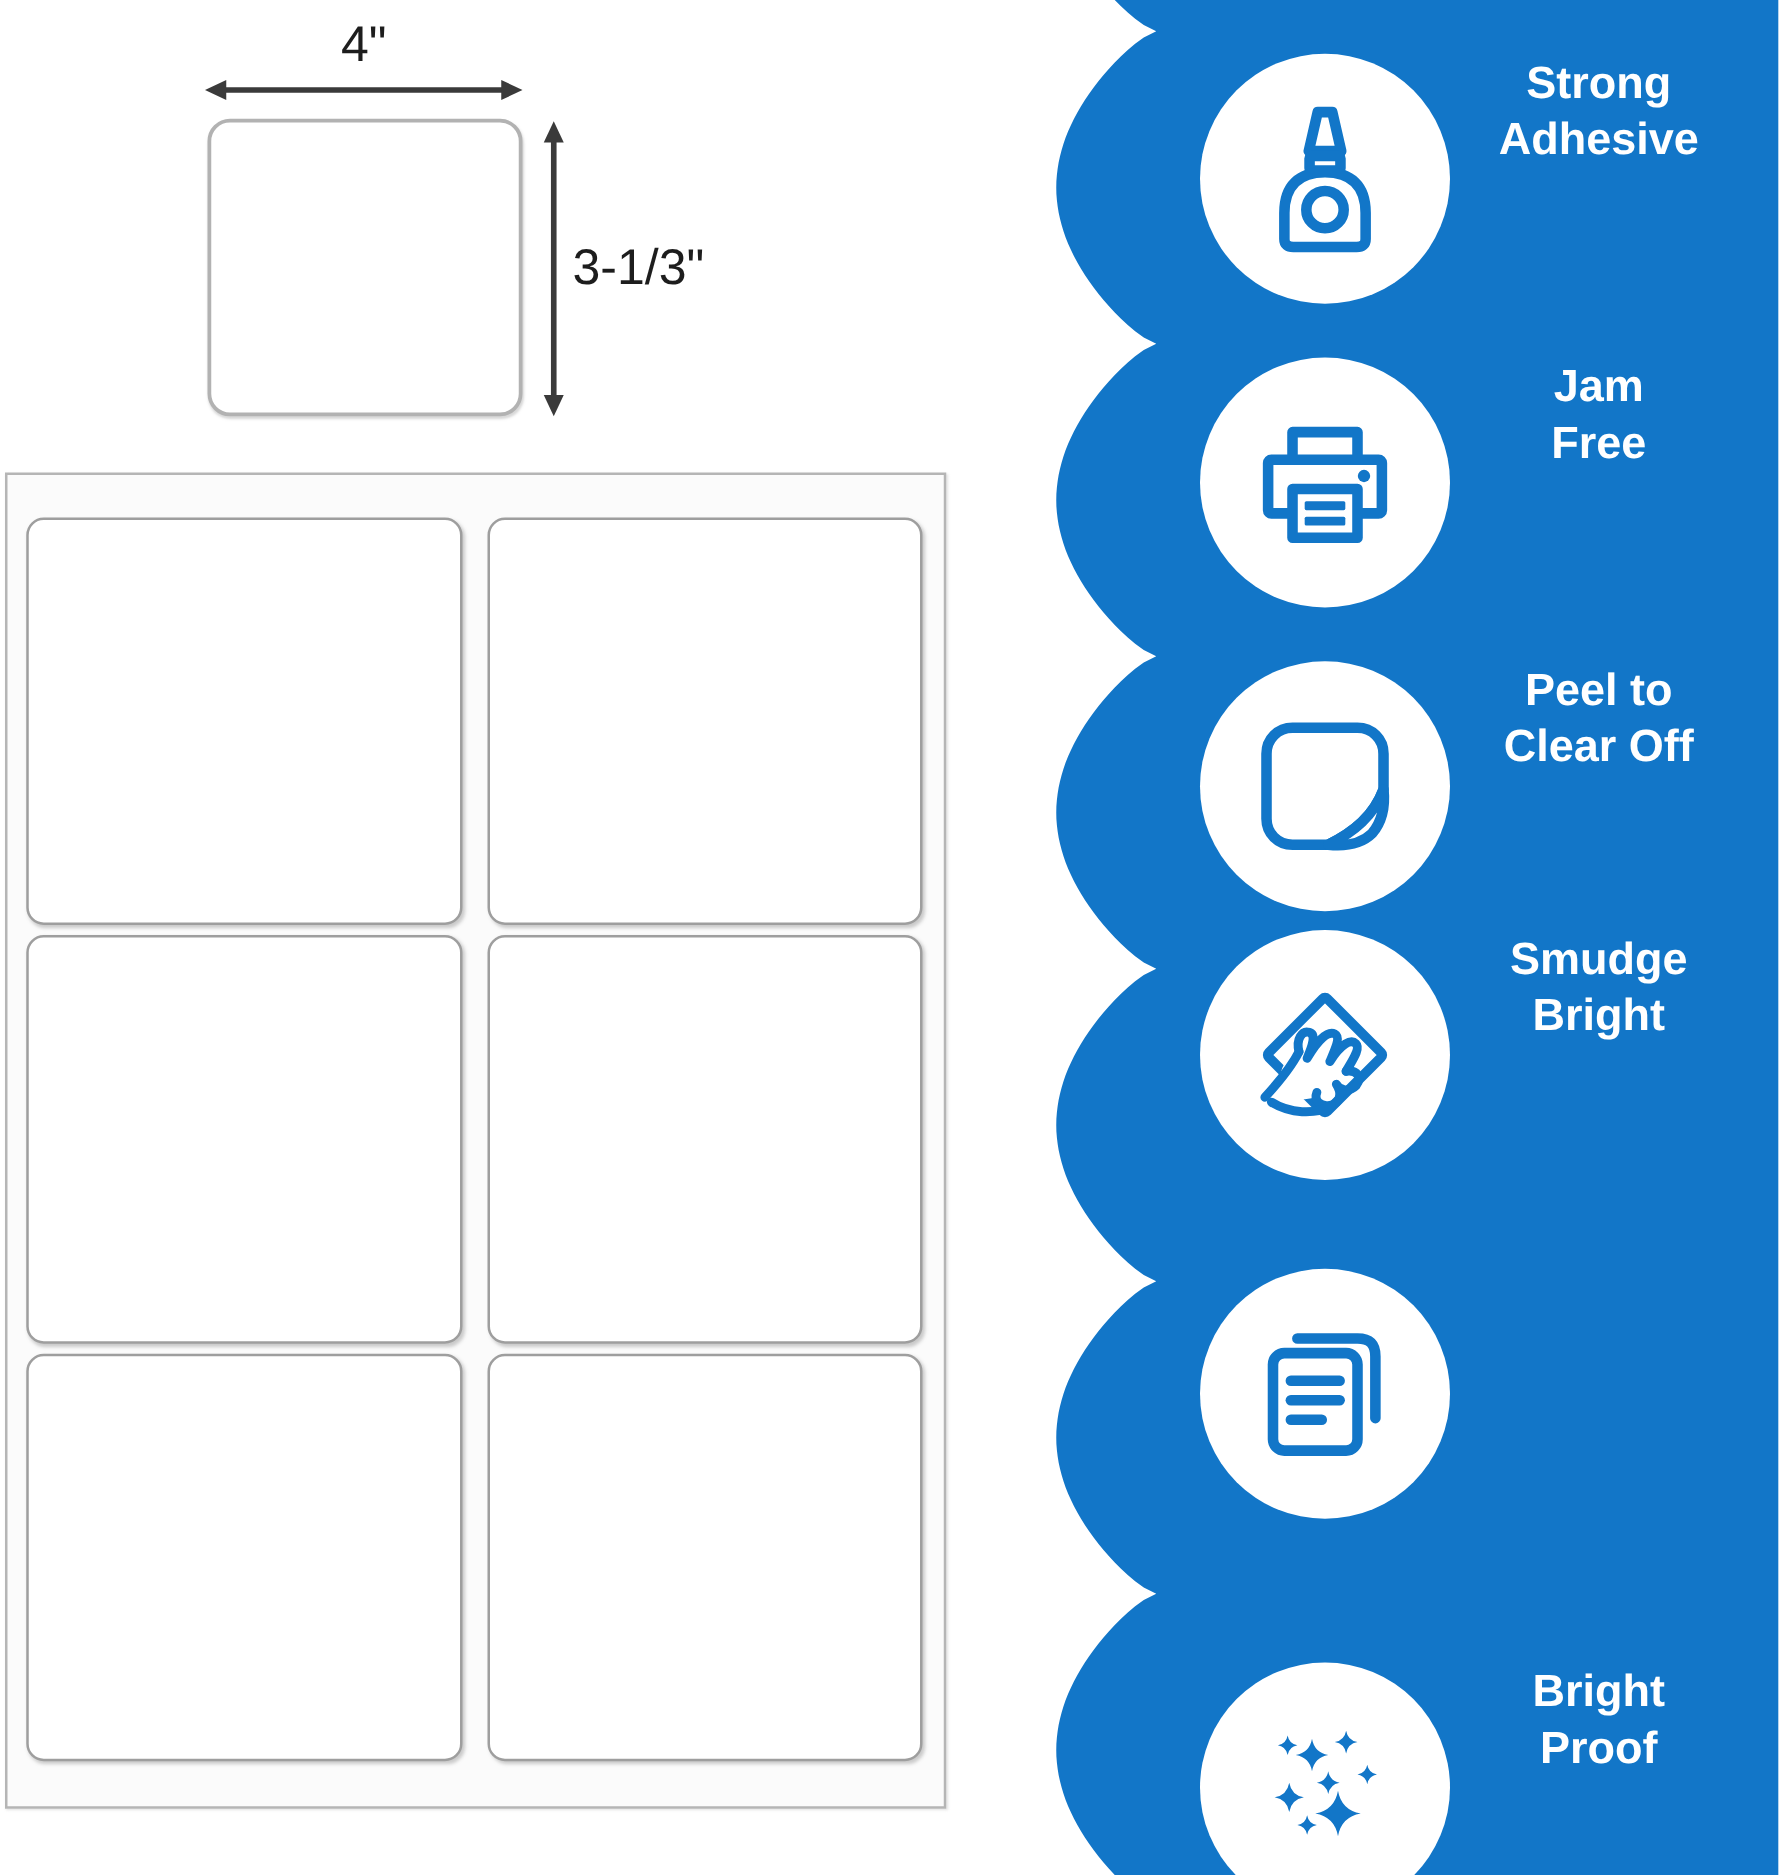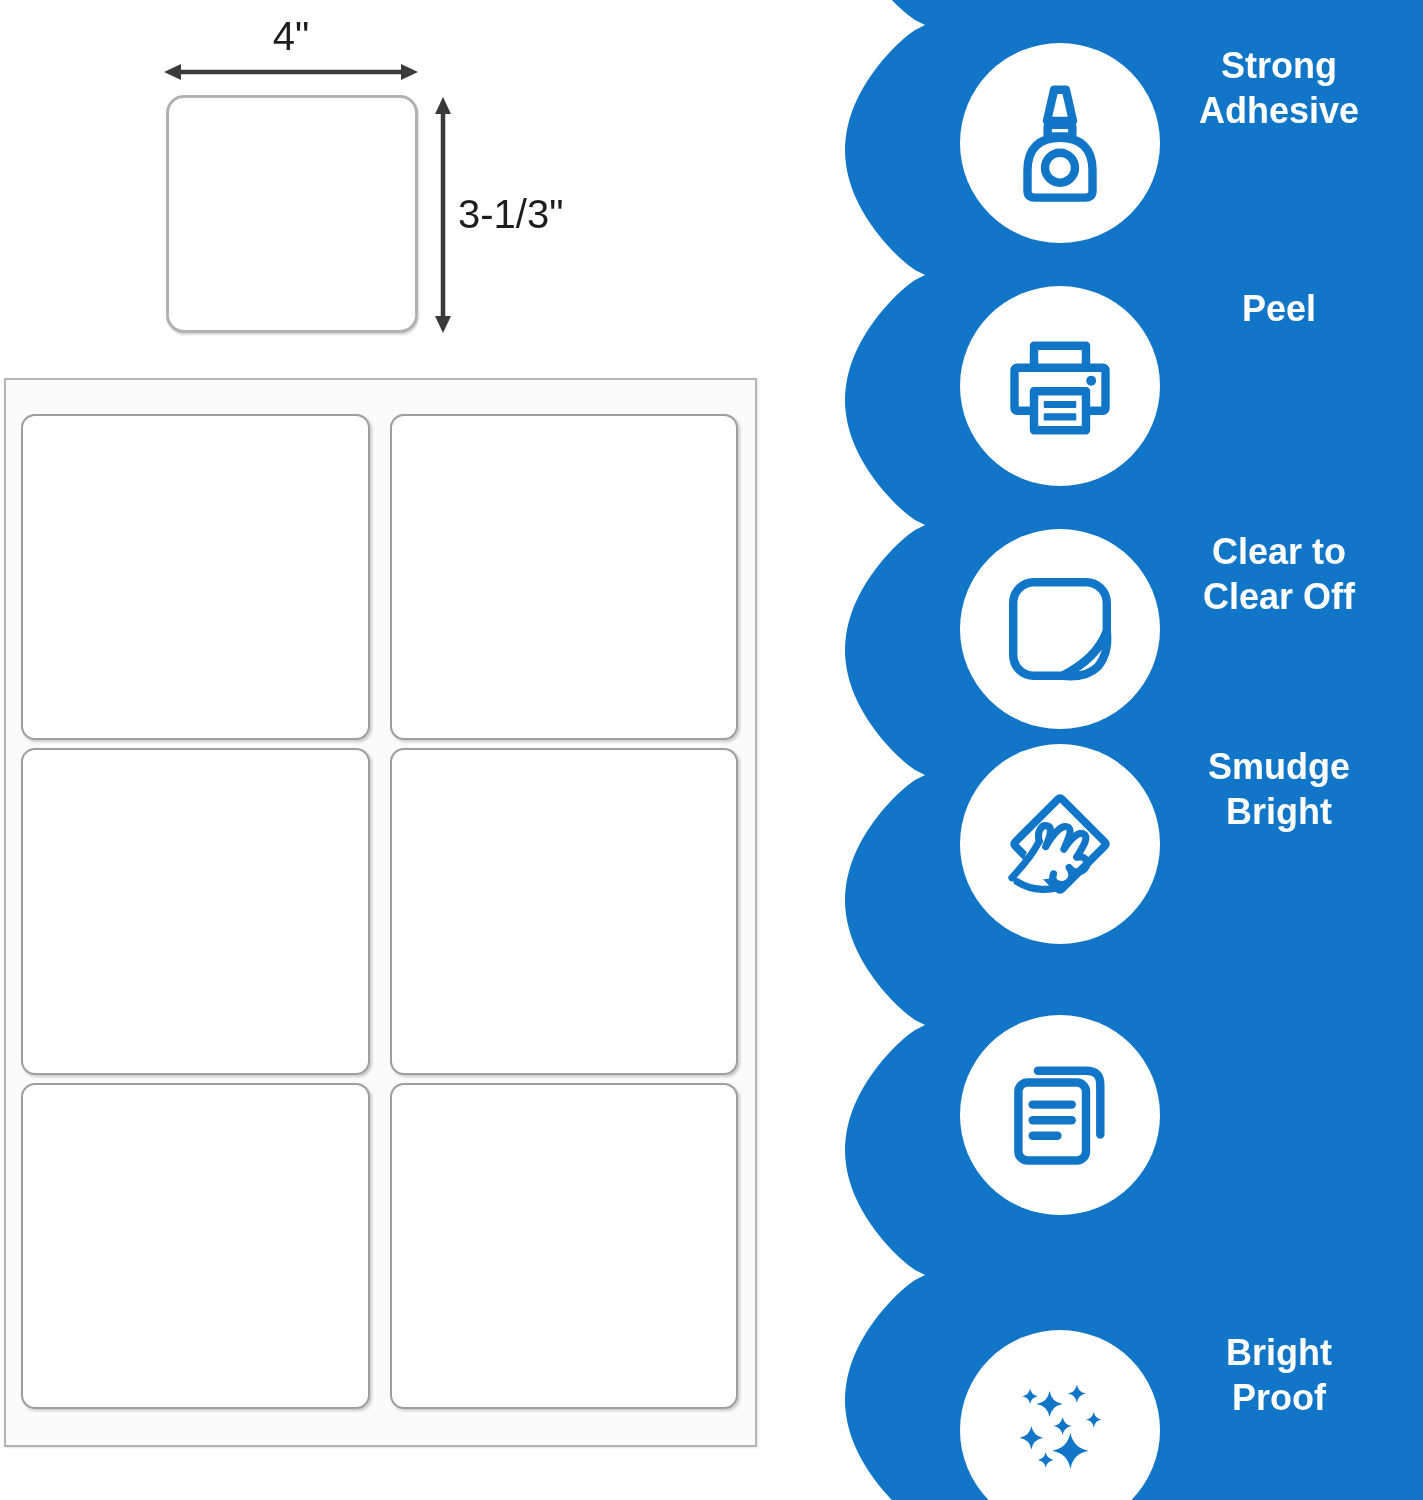--- a/index.html
+++ b/index.html
@@ -158,33 +158,34 @@
       <svg viewBox="0 0 100 100" fill="none" stroke="currentColor" stroke-width="6.5" stroke-linejoin="round" style="color: rgb(18, 118, 200);">
         <path d="M30,36 V19 H70 V36"></path>
         <rect x="15" y="36" width="70" height="33" rx="2"></rect>
         <rect x="30" y="54" width="40" height="30" fill="#ffffff"></rect>
         <circle cx="74" cy="46" r="3.8" fill="currentColor" stroke="none"></circle>
         <rect x="37.5" y="61.5" width="25" height="5.5" rx="1" fill="currentColor" stroke="none"></rect>
         <rect x="37.5" y="71" width="25" height="5.5" rx="1" fill="currentColor" stroke="none"></rect>
       </svg>
     </div>
     <div class="feature-label">
-      <span>Peel</span>
+      <span>Jam</span>
+      <span>Free</span>
     </div>
   </div>
 
   <div class="feature-row" style="top:529px">
     <div class="feature-circle">
       <svg viewBox="0 0 100 100" fill="none" stroke="currentColor" stroke-width="6.5" stroke-linecap="round" stroke-linejoin="round" style="color: rgb(18, 118, 200);">
         <path d="M52,86 H30 C21,86 14,79 14,70 V30 C14,21 21,14 30,14 H70 C79,14 86,21 86,30 V52 C80,68 68,78 52,86 Z" fill="#ffffff"></path>
         <path d="M52,86 C68,78 80,68 86,52 C87,62 85,72 79,79 C72,86 62,87 52,86 Z" fill="#ffffff"></path>
       </svg>
     </div>
     <div class="feature-label">
-      <span>Clear to</span>
+      <span>Peel to</span>
       <span>Clear Off</span>
     </div>
   </div>
 
   <div class="feature-row" style="top:744px">
     <div class="feature-circle">
       <svg viewBox="0 0 100 100" fill="none" stroke="currentColor" stroke-width="6" stroke-linecap="round" stroke-linejoin="round" style="color: rgb(18, 118, 200);">
         <rect x="24.5" y="24.5" width="51" height="51" rx="2" transform="rotate(45 50 50)"></rect>
         <ellipse cx="47" cy="56" rx="28" ry="17" transform="rotate(-35 47 56)" fill="#ffffff" stroke="none"></ellipse>
         <path d="M13,76 C24,64 30,56 34,48" stroke-width="5.5"></path>

